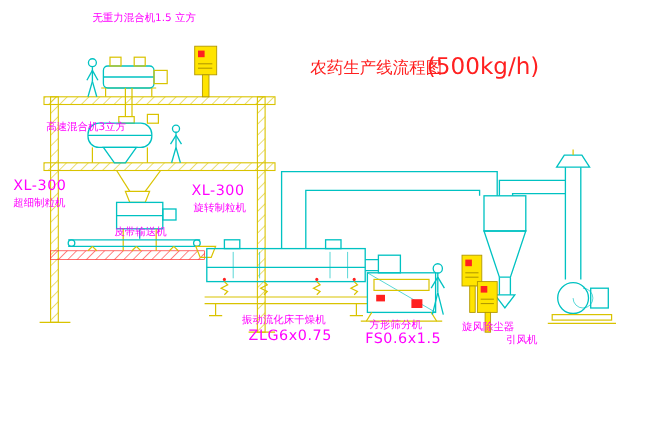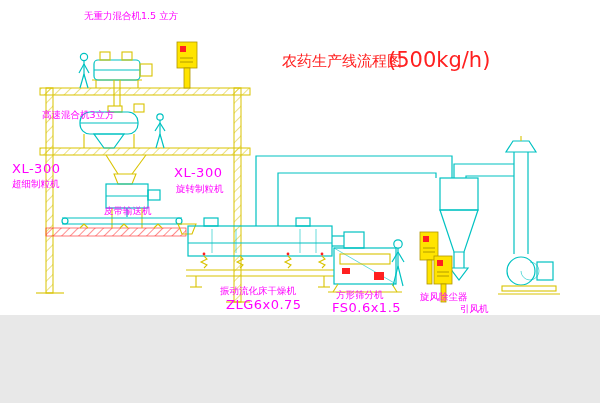--- a/index.html
+++ b/index.html
@@ -6,21 +6,21 @@
     --line-yellow:#d9c300;
     --line-cyan:#00c2c2;
     --label-magenta:#ff00ff;
     --title-red:#ff2020;
     --panel-yellow:#ffe400;
     --alert-red:#ff2020;
     --background:#ffffff;
   }
   html,body{margin:0;padding:0;background:#e8e8e8;}
   .canvas{
-    position:relative;width:600px;height:315px;
+    position:relative;width:600px;height:403px;
     background:var(--background);overflow:hidden;
     font-family:"DejaVu Sans",sans-serif;
   }
   svg{position:absolute;left:0;top:0;}
   
   .sy{stroke:var(--line-yellow);fill:none;stroke-width:1.1;}
   .sc{stroke:var(--line-cyan);fill:none;stroke-width:1.2;}
   .sct{stroke:var(--line-cyan);fill:none;stroke-width:0.6;}
   .fy{fill:var(--panel-yellow);stroke:#b09600;stroke-width:0.8;}
   .fr{fill:var(--alert-red);stroke:none;}

